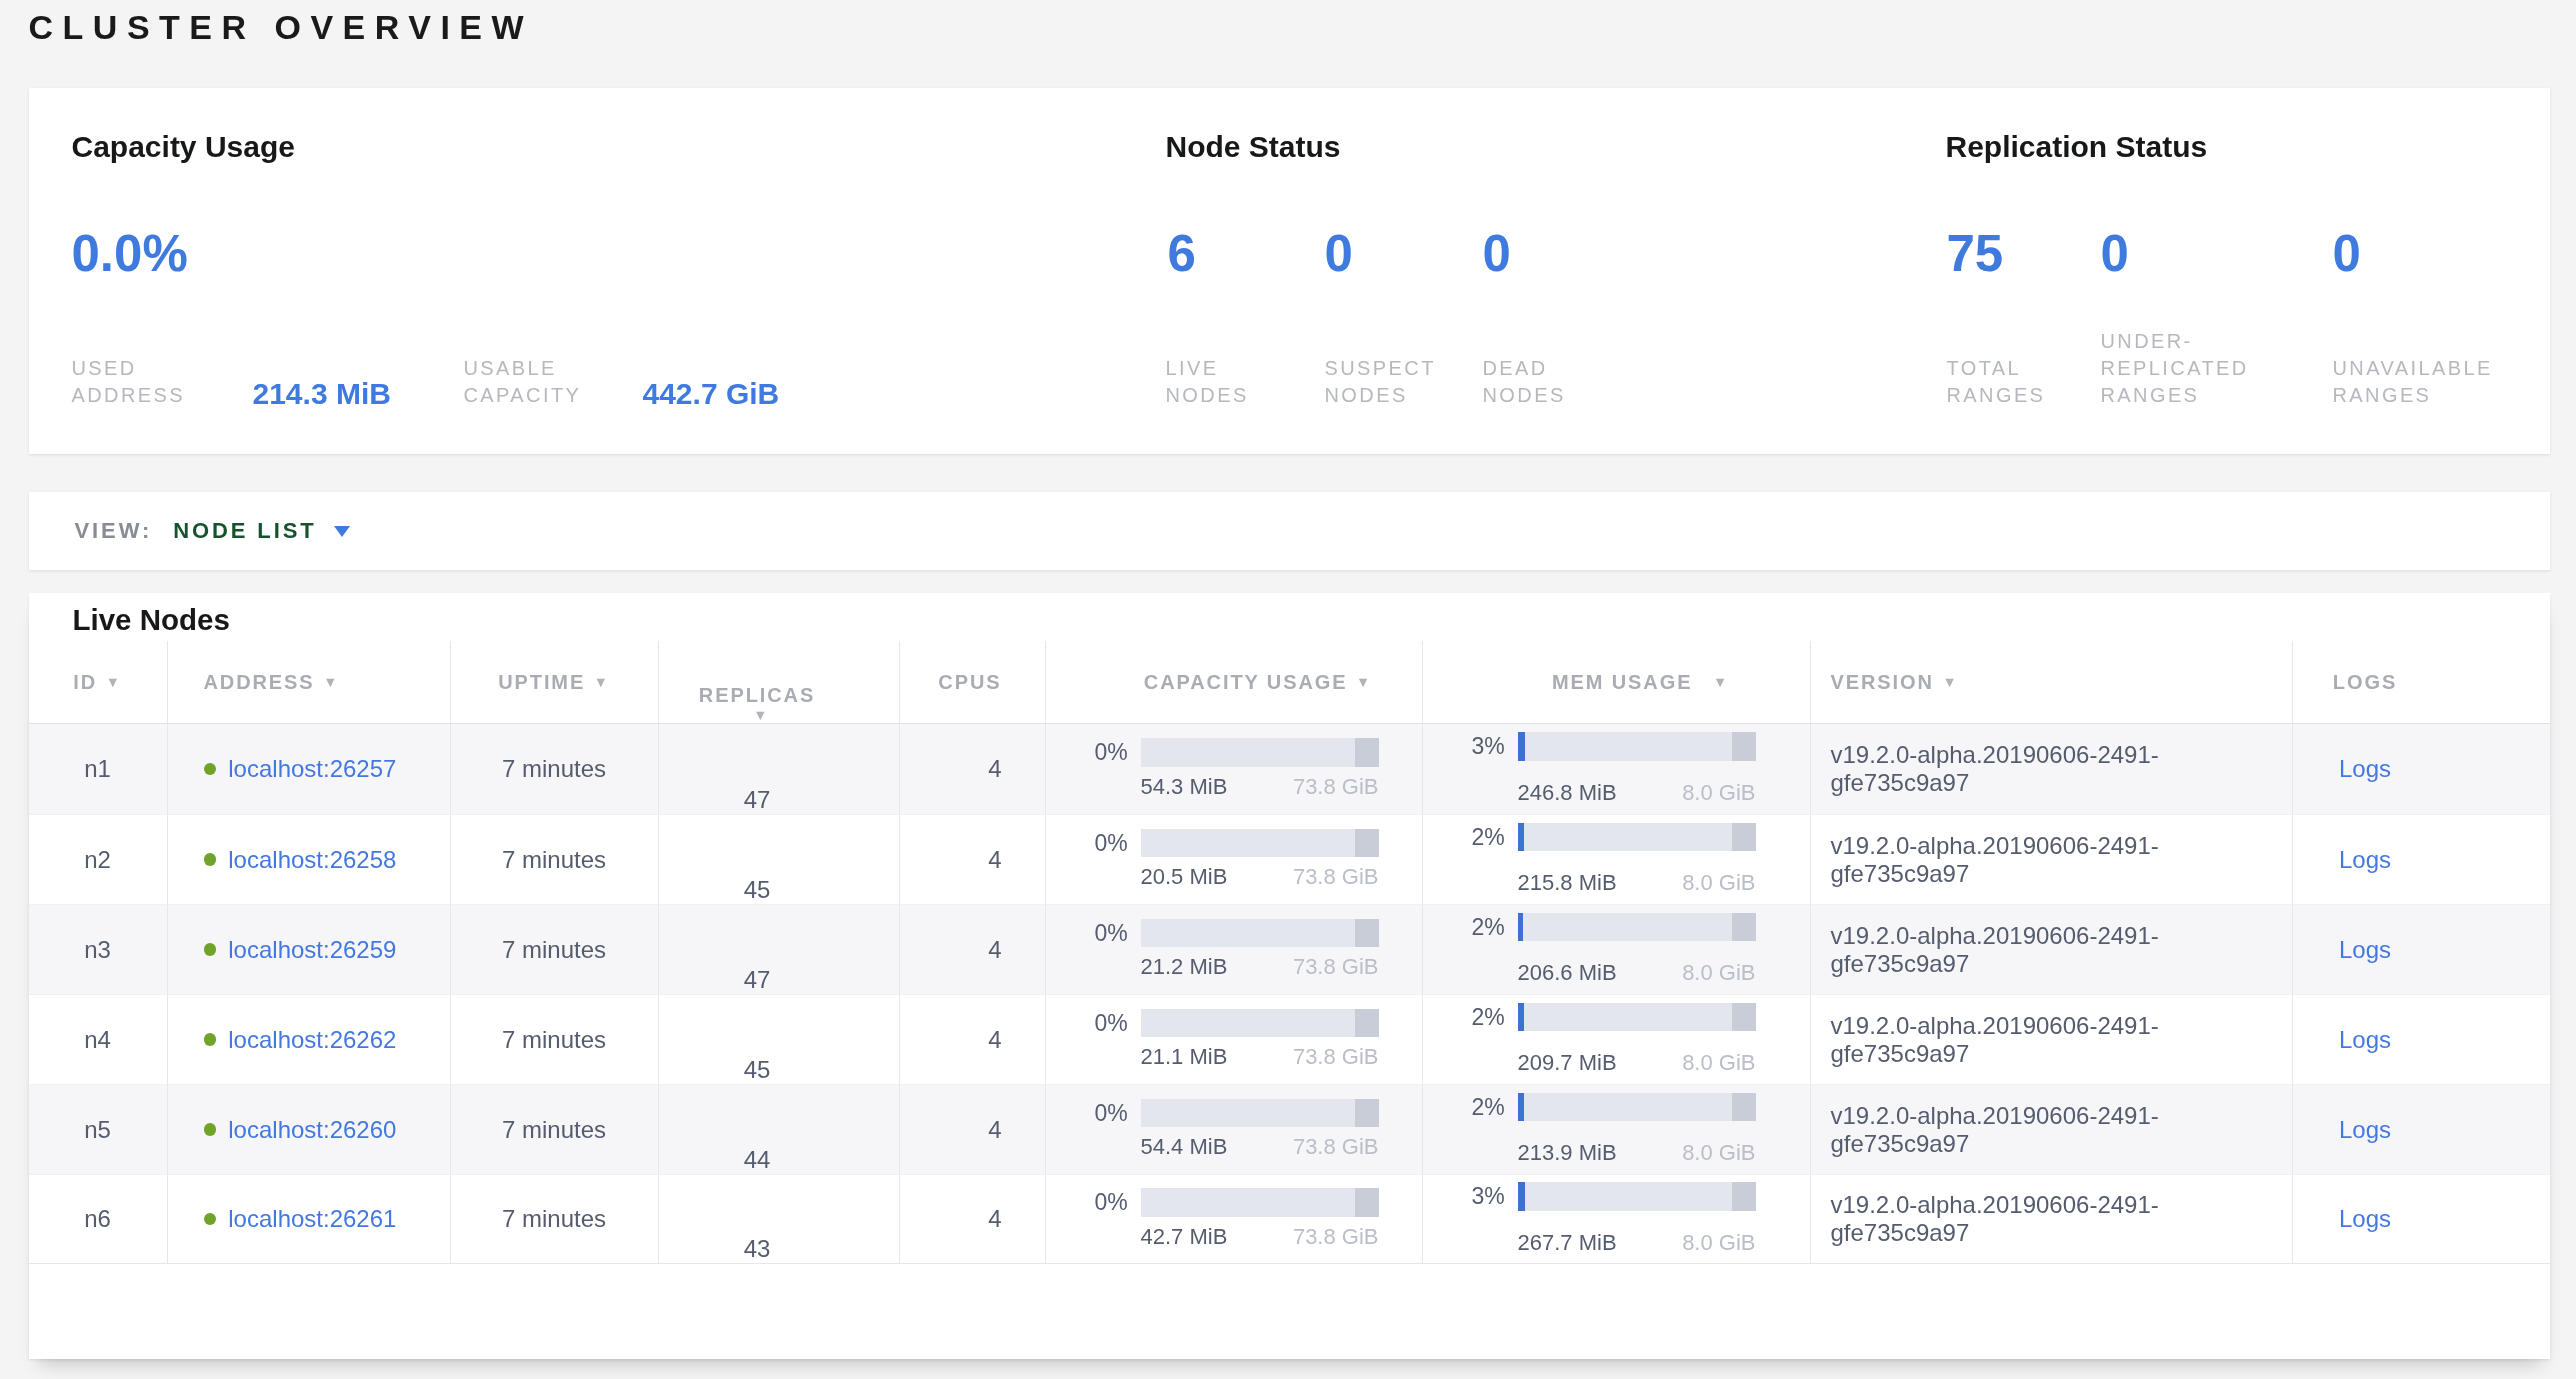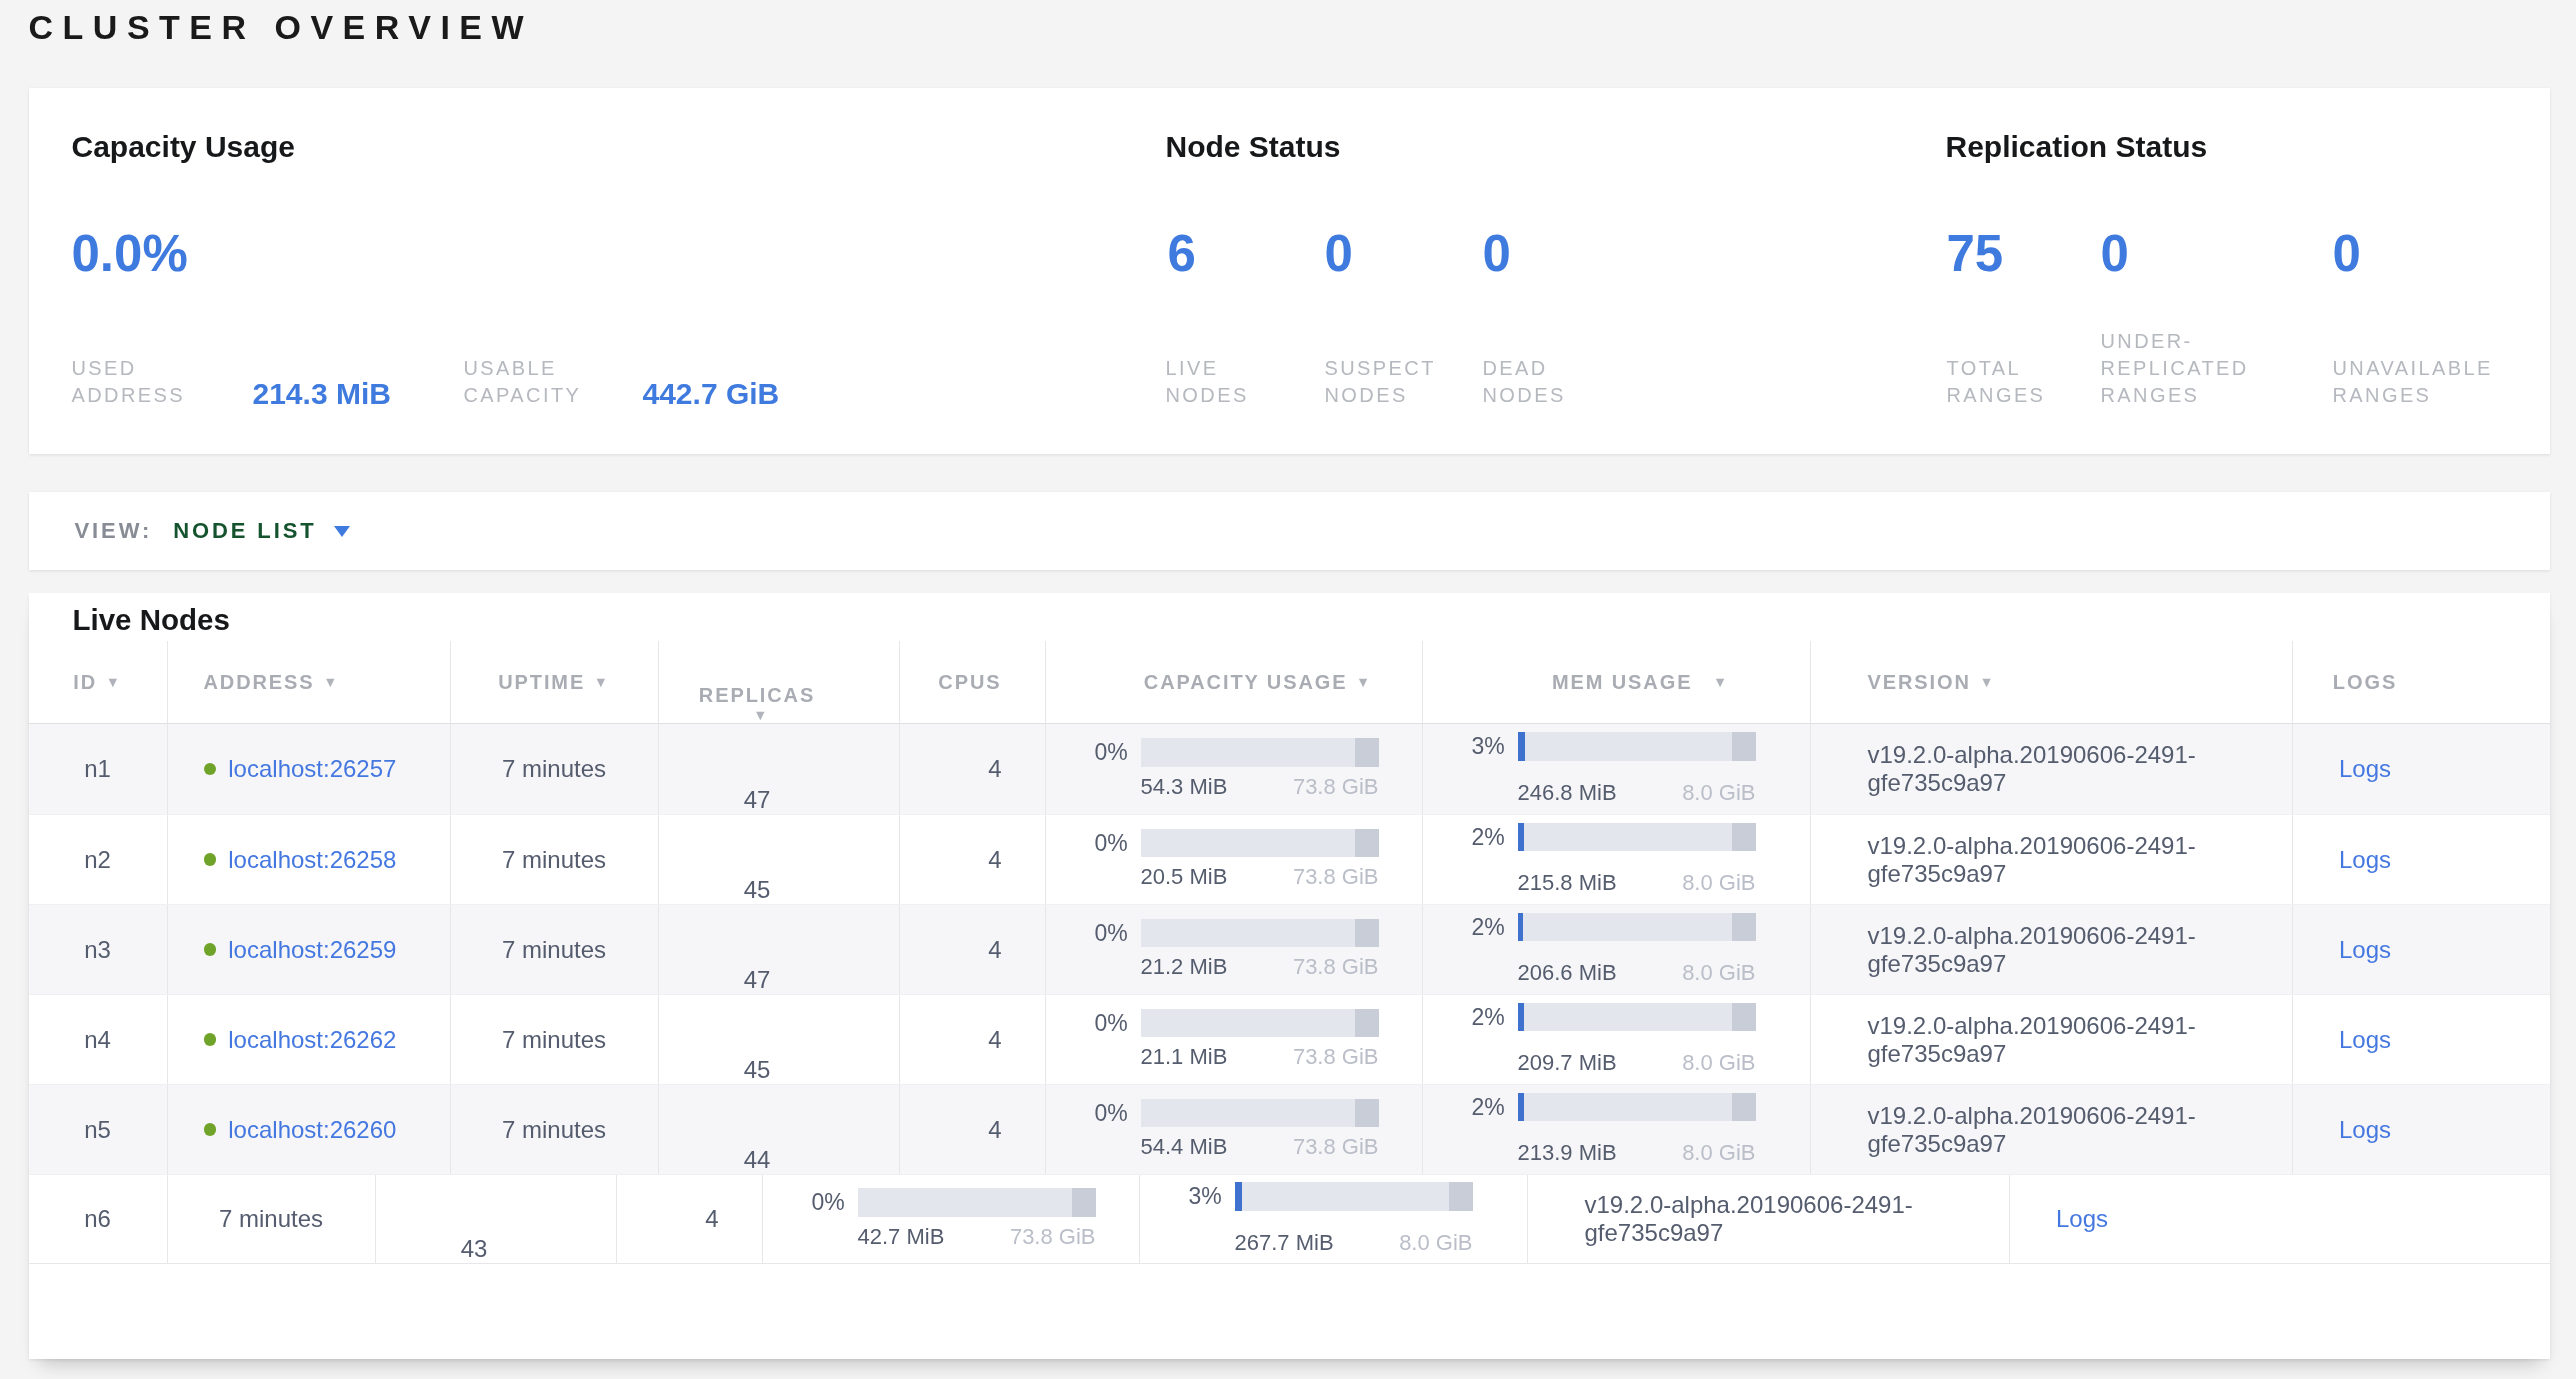--- a/index.html
+++ b/index.html
@@ -59,21 +59,21 @@
   .th:not(:first-child), .td:not(:first-child) { border-left:1px solid #e7e7ea; }
 
   .c-id       { width:138px; justify-content:center; }
   .c-address  { width:283px; padding-left:36px; }
   .c-uptime   { width:208px; justify-content:center; }
   .c-replicas { width:241px; justify-content:flex-end; padding-right:43px;flex-direction:column; }
   .c-cpus     { width:146px; justify-content:flex-end; padding-right:43px; }
   .c-usage    { width:377px; padding-left:49px; flex-direction:column; align-items:flex-start;
                 justify-content:center; }
   .c-mem      { width:388px;gap:12px; }
-  .c-version  { width:482px; padding-left:57px; }
+  .c-version  { width:482px; padding-left:20px; }
   .c-logs     { width:146px; justify-content:center; }
   .th.c-usage, .th.c-mem { flex-direction:row; align-items:center; }
 
   .dot { width:12.4px; height:12.4px; border-radius:50%; background:#6fa329; margin-right:12.4px; flex:none; }
   .link { color:#4478e0; text-decoration:none; cursor:pointer; }
 
   .usage-top { display:flex; align-items:center; }
   .u-pct { min-width:46px; font-size:23px; color:#545c6e; }
   .mini-track { position:relative; width:238px; height:28.5px; background:#e4e6ee; }
   .mini-track::after { content:""; position:absolute; right:0; top:0; height:100%; width:10%;
@@ -403,20 +403,24 @@
       <span>v19.2.0-alpha.20190606-2491-gfe735c9a97</span>
     </div>
     <div class="td c-logs">
       <a class="link">Logs</a>
     </div>
   </div>
         <div class="tr">
     <div class="td c-id">
       <span>n6</span>
     </div>
+    <div class="td c-address">
+      <span class="dot"></span>
+      <a class="link">localhost:26261</a>
+    </div>
     <div class="td c-uptime">
       <span>7 minutes</span>
     </div>
     <div class="td c-replicas">
       <span>43</span>
     </div>
     <div class="td c-cpus">
       <span>4</span>
     </div>
     <div class="td c-usage">

